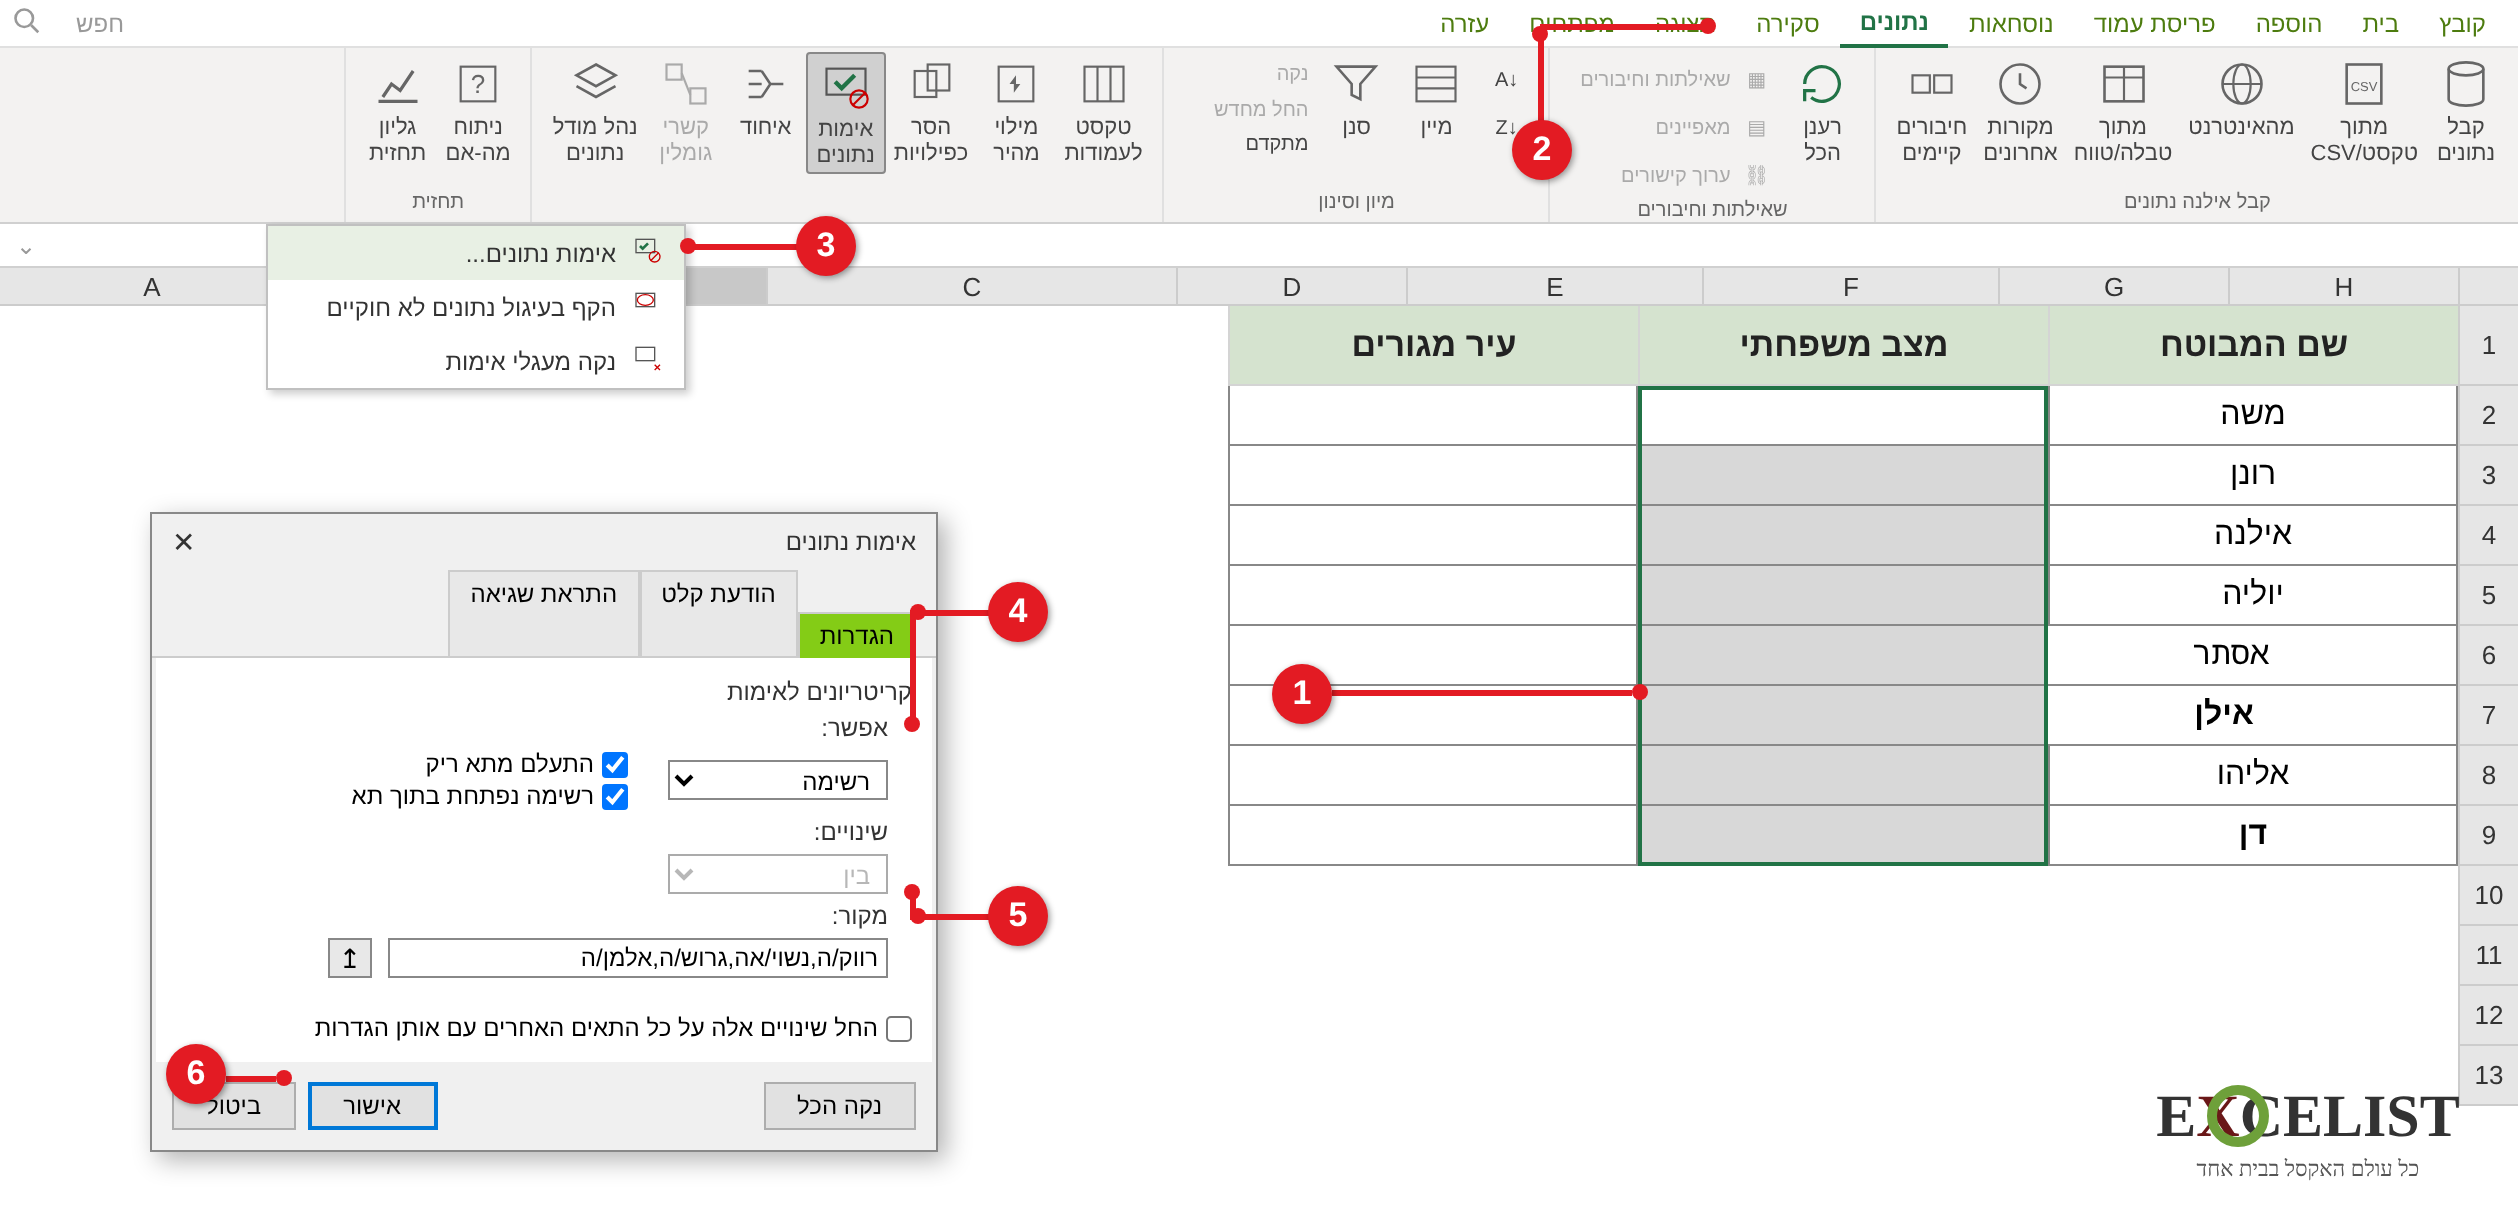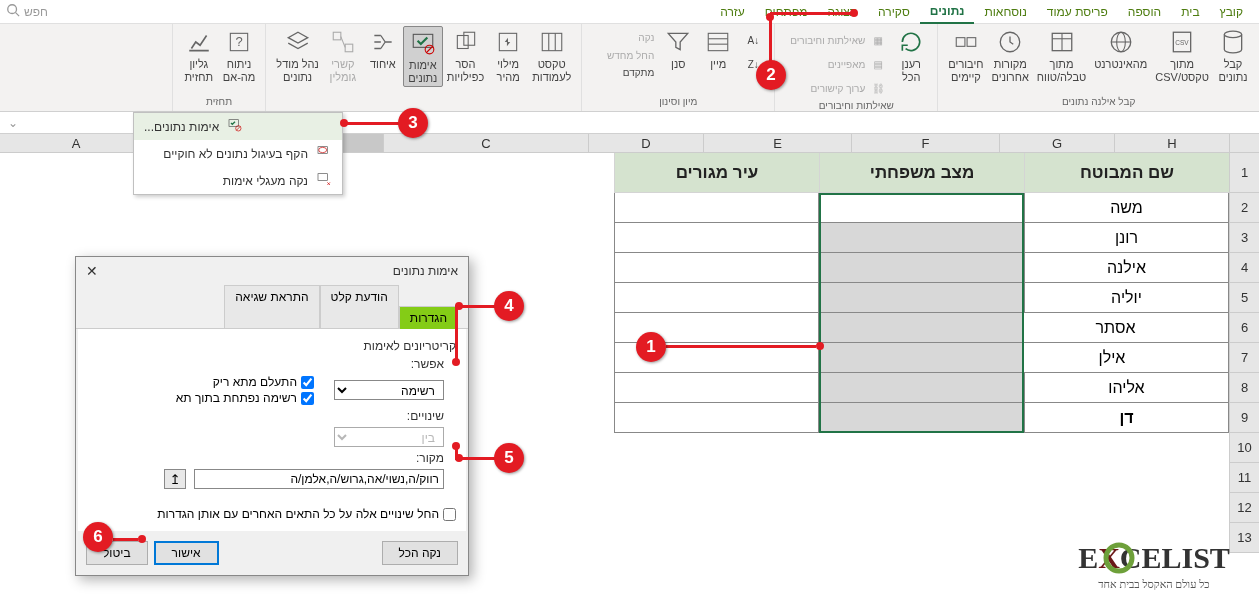--- a/index.html
+++ b/index.html
@@ -31,21 +31,21 @@
   color: #217346;
   font-weight: bold;
   border-bottom: 2px solid #217346;
 }
 .tabs-bar .search-area {
   margin-right: auto;
   display: flex;
   align-items: center;
   color: #999;
   font-size: 12px;
-  gap: 4px;
+  gap: 18px;
   justify-content: flex-end;
 }
 .ribbon {
   display: flex;
   background: #f3f2f1;
   height: 88px;
   border-bottom: 1px solid #d0d0d0;
 }
 .ribbon-group {
   display: flex;
@@ -160,21 +160,21 @@
 }
 .dropdown-menu .item {
   display: flex;
   align-items: center;
   gap: 8px;
   padding: 4px 10px;
   font-size: 12px;
   color: #333;
   cursor: pointer;
 }
-.dropdown-menu .item.hover { background: #e8f0e4; justify-content: flex-end; }
+.dropdown-menu .item.hover { background: #e8f0e4; }
 .dialog {
   position: absolute;
   left: 75px;
   top: 256px;
   width: 394px;
   background: #f0f0f0;
   border: 1px solid #888;
   box-shadow: 4px 4px 12px rgba(0,0,0,.3);
   z-index: 60;
 }
@@ -593,24 +593,24 @@
       <div class="cell" style="right: 410px; top: 40px; width: 205px; border-top: none; border-right: 1px solid rgb(136, 136, 136); border-bottom: 1px solid rgb(136, 136, 136); border-left: 1px solid rgb(136, 136, 136); border-image: initial;"></div>
       <div class="cell" style="right: 0px; top: 70px; width: 205px; border-top: none; border-right: 1px solid rgb(136, 136, 136); border-bottom: 1px solid rgb(136, 136, 136); border-left: 1px solid rgb(136, 136, 136); border-image: initial;">רונן</div>
       <div class="cell sel" style="right: 205px; top: 70px; width: 205px; border-top: none; border-right: 1px solid rgb(136, 136, 136); border-bottom: 1px solid rgb(136, 136, 136); border-left: 1px solid rgb(136, 136, 136); border-image: initial;"></div>
       <div class="cell" style="right: 410px; top: 70px; width: 205px; border-top: none; border-right: 1px solid rgb(136, 136, 136); border-bottom: 1px solid rgb(136, 136, 136); border-left: 1px solid rgb(136, 136, 136); border-image: initial;"></div>
       <div class="cell" style="right: 0px; top: 100px; width: 205px; border-top: none; border-right: 1px solid rgb(136, 136, 136); border-bottom: 1px solid rgb(136, 136, 136); border-left: 1px solid rgb(136, 136, 136); border-image: initial;">אילנה</div>
       <div class="cell sel" style="right: 205px; top: 100px; width: 205px; border-top: none; border-right: 1px solid rgb(136, 136, 136); border-bottom: 1px solid rgb(136, 136, 136); border-left: 1px solid rgb(136, 136, 136); border-image: initial;"></div>
       <div class="cell" style="right: 410px; top: 100px; width: 205px; border-top: none; border-right: 1px solid rgb(136, 136, 136); border-bottom: 1px solid rgb(136, 136, 136); border-left: 1px solid rgb(136, 136, 136); border-image: initial;"></div>
       <div class="cell" style="right: 0px; top: 130px; width: 205px; border-top: none; border-right: 1px solid rgb(136, 136, 136); border-bottom: 1px solid rgb(136, 136, 136); border-left: 1px solid rgb(136, 136, 136); border-image: initial;">יוליה</div>
       <div class="cell sel" style="right: 205px; top: 130px; width: 205px; border-top: none; border-right: 1px solid rgb(136, 136, 136); border-bottom: 1px solid rgb(136, 136, 136); border-left: 1px solid rgb(136, 136, 136); border-image: initial;"></div>
       <div class="cell" style="right: 410px; top: 130px; width: 205px; border-top: none; border-right: 1px solid rgb(136, 136, 136); border-bottom: 1px solid rgb(136, 136, 136); border-left: 1px solid rgb(136, 136, 136); border-image: initial;"></div>
-      <div class="cell" style="right: 0px; top: 160px; width: 227px; border-top: none; border-right: 1px solid rgb(136, 136, 136); border-bottom: 1px solid rgb(136, 136, 136); border-left: 1px solid rgb(136, 136, 136); border-image: initial;">אסתר</div>
+      <div class="cell" style="right: 0px; top: 160px; width: 227px; border-top: none; border-right: 1px solid rgb(136, 136, 136); border-bottom: 1px solid rgb(136, 136, 136); border-left: 1px solid rgb(136, 136, 136); border-image: initial; font-family: Liberation Mono, monospace;">אסתר</div>
       <div class="cell sel" style="right: 205px; top: 160px; width: 205px; border-top: none; border-right: 1px solid rgb(136, 136, 136); border-bottom: 1px solid rgb(136, 136, 136); border-left: 1px solid rgb(136, 136, 136); border-image: initial;"></div>
       <div class="cell" style="right: 410px; top: 160px; width: 205px; border-top: none; border-right: 1px solid rgb(136, 136, 136); border-bottom: 1px solid rgb(136, 136, 136); border-left: 1px solid rgb(136, 136, 136); border-image: initial;"></div>
-      <div class="cell" style="right: 0px; top: 190px; width: 234px; border-top: none; border-right: 1px solid rgb(136, 136, 136); border-bottom: 1px solid rgb(136, 136, 136); border-left: 1px solid rgb(136, 136, 136); border-image: initial;">אילן</div>
+      <div class="cell" style="right: 0px; top: 190px; width: 234px; border-top: none; border-right: 1px solid rgb(136, 136, 136); border-bottom: 1px solid rgb(136, 136, 136); border-left: 1px solid rgb(136, 136, 136); border-image: initial; font-weight: bold;">אילן</div>
       <div class="cell sel" style="right: 205px; top: 190px; width: 205px; border-top: none; border-right: 1px solid rgb(136, 136, 136); border-bottom: 1px solid rgb(136, 136, 136); border-left: 1px solid rgb(136, 136, 136); border-image: initial;"></div>
       <div class="cell" style="right: 410px; top: 190px; width: 205px; border-top: none; border-right: 1px solid rgb(136, 136, 136); border-bottom: 1px solid rgb(136, 136, 136); border-left: 1px solid rgb(136, 136, 136); border-image: initial;"></div>
       <div class="cell" style="right: 0px; top: 220px; width: 205px; border-top: none; border-right: 1px solid rgb(136, 136, 136); border-bottom: 1px solid rgb(136, 136, 136); border-left: 1px solid rgb(136, 136, 136); border-image: initial;">אליהו</div>
       <div class="cell sel" style="right: 205px; top: 220px; width: 205px; border-top: none; border-right: 1px solid rgb(136, 136, 136); border-bottom: 1px solid rgb(136, 136, 136); border-left: 1px solid rgb(136, 136, 136); border-image: initial;"></div>
       <div class="cell" style="right: 410px; top: 220px; width: 205px; border-top: none; border-right: 1px solid rgb(136, 136, 136); border-bottom: 1px solid rgb(136, 136, 136); border-left: 1px solid rgb(136, 136, 136); border-image: initial;"></div>
       <div class="cell" style="right: 0px; top: 250px; width: 205px; border-top: none; border-right: 1px solid rgb(136, 136, 136); border-bottom: 1px solid rgb(136, 136, 136); border-left: 1px solid rgb(136, 136, 136); border-image: initial; font-weight: bold;">דן</div>
       <div class="cell sel" style="right: 205px; top: 250px; width: 205px; border-top: none; border-right: 1px solid rgb(136, 136, 136); border-bottom: 1px solid rgb(136, 136, 136); border-left: 1px solid rgb(136, 136, 136); border-image: initial;"></div>
       <div class="cell" style="right: 410px; top: 250px; width: 205px; border-top: none; border-right: 1px solid rgb(136, 136, 136); border-bottom: 1px solid rgb(136, 136, 136); border-left: 1px solid rgb(136, 136, 136); border-image: initial;"></div>
       <div class="selection-box" style="right: 205px; top: 40px; width: 205px; height: 240px;"></div>
     </div>

